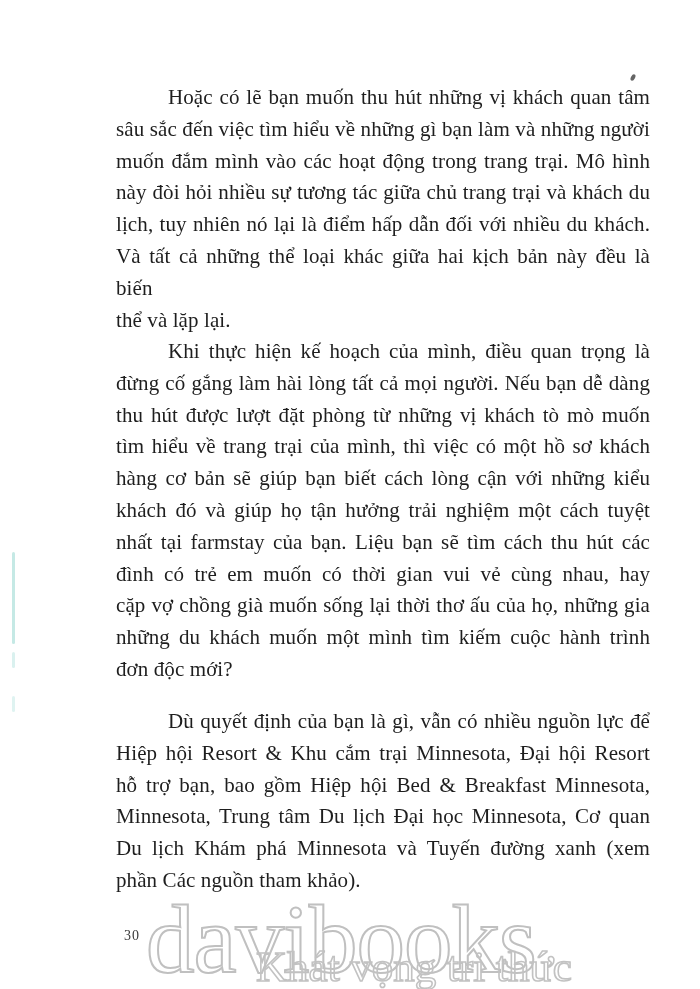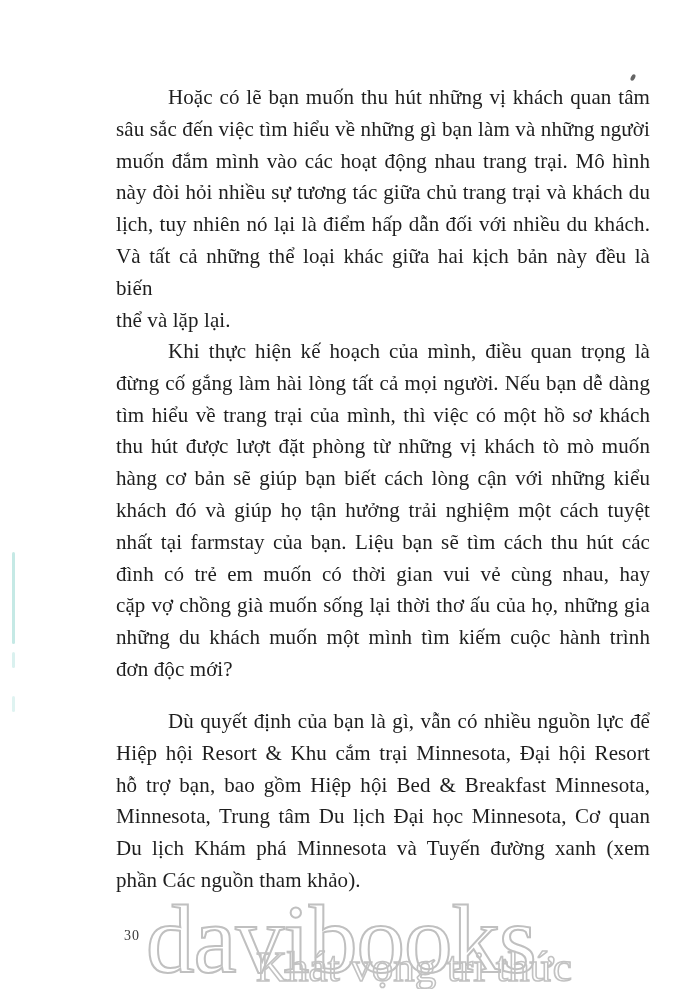--- a/index.html
+++ b/index.html
@@ -99,32 +99,32 @@
   .edge-mark.m3 { top: 696px; height: 16px; background: rgba(150, 215, 208, 0.30); }
 </style>
 </head>
 <body>
 
 <div id="page">
 
   <div class="body-text" id="para-1">
     <span class="line first">Hoặc có lẽ bạn muốn thu hút những vị khách quan tâm</span>
     <span class="line">sâu sắc đến việc tìm hiểu về những gì bạn làm và những người</span>
-    <span class="line">muốn đắm mình vào các hoạt động nhau trang trại. Mô hình</span>
+    <span class="line">muốn đắm mình vào các hoạt động trong trang trại. Mô hình</span>
     <span class="line">này đòi hỏi nhiều sự tương tác giữa chủ trang trại và khách du</span>
     <span class="line">lịch, tuy nhiên nó lại là điểm hấp dẫn đối với nhiều du khách.</span>
     <span class="line">Và tất cả những thể loại khác giữa hai kịch bản này đều là biến</span>
     <span class="line last">thể và lặp lại.</span>
   </div>
 
   <div class="body-text" id="para-2">
     <span class="line first">Khi thực hiện kế hoạch của mình, điều quan trọng là</span>
     <span class="line">đừng cố gắng làm hài lòng tất cả mọi người. Nếu bạn dễ dàng</span>
+    <span class="line">thu hút được lượt đặt phòng từ những vị khách tò mò muốn</span>
     <span class="line">tìm hiểu về trang trại của mình, thì việc có một hồ sơ khách</span>
-    <span class="line">thu hút được lượt đặt phòng từ những vị khách tò mò muốn</span>
     <span class="line">hàng cơ bản sẽ giúp bạn biết cách lòng cận với những kiểu</span>
     <span class="line">khách đó và giúp họ tận hưởng trải nghiệm một cách tuyệt</span>
     <span class="line">nhất tại farmstay của bạn. Liệu bạn sẽ tìm cách thu hút các</span>
     <span class="line">đình có trẻ em muốn có thời gian vui vẻ cùng nhau, hay</span>
     <span class="line">cặp vợ chồng già muốn sống lại thời thơ ấu của họ, những gia</span>
     <span class="line">những du khách muốn một mình tìm kiếm cuộc hành trình</span>
     <span class="line last">đơn độc mới?</span>
   </div>
 
   <div class="body-text" id="para-3">

